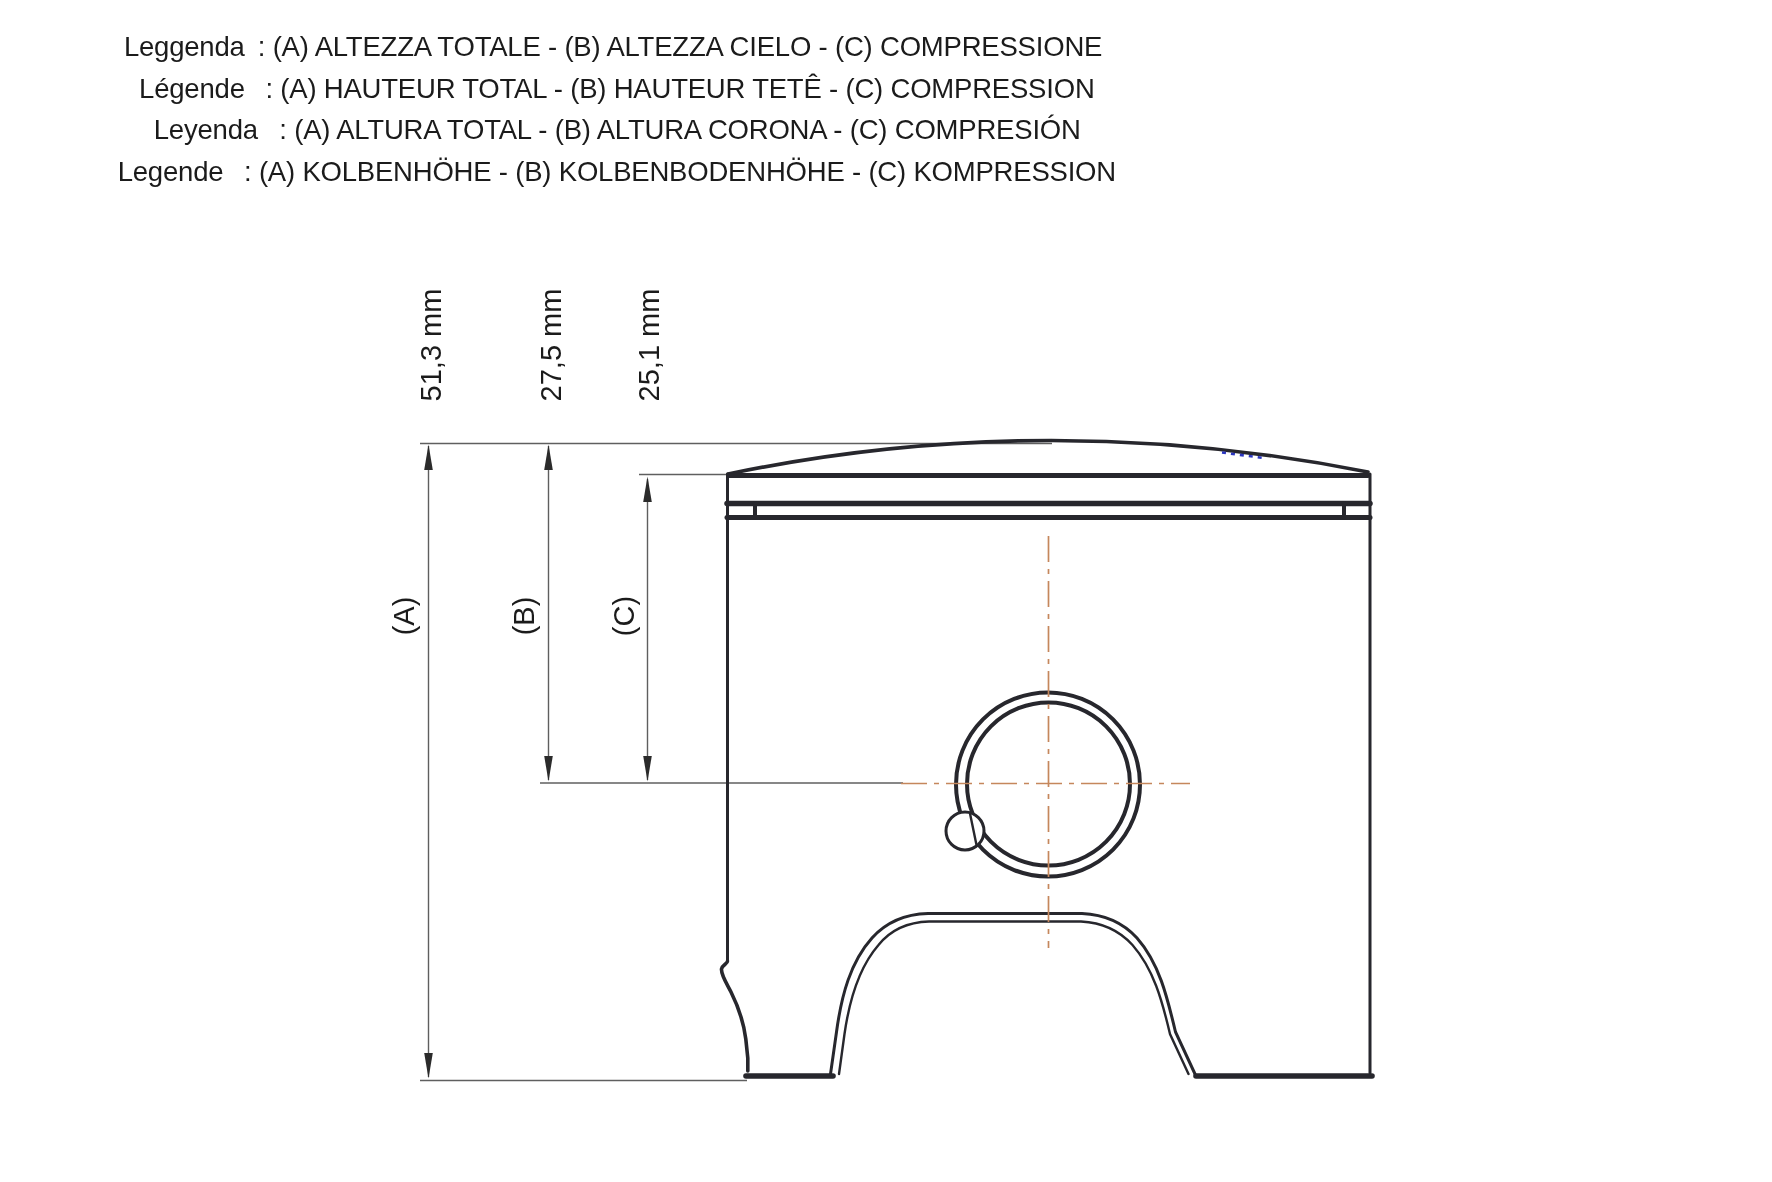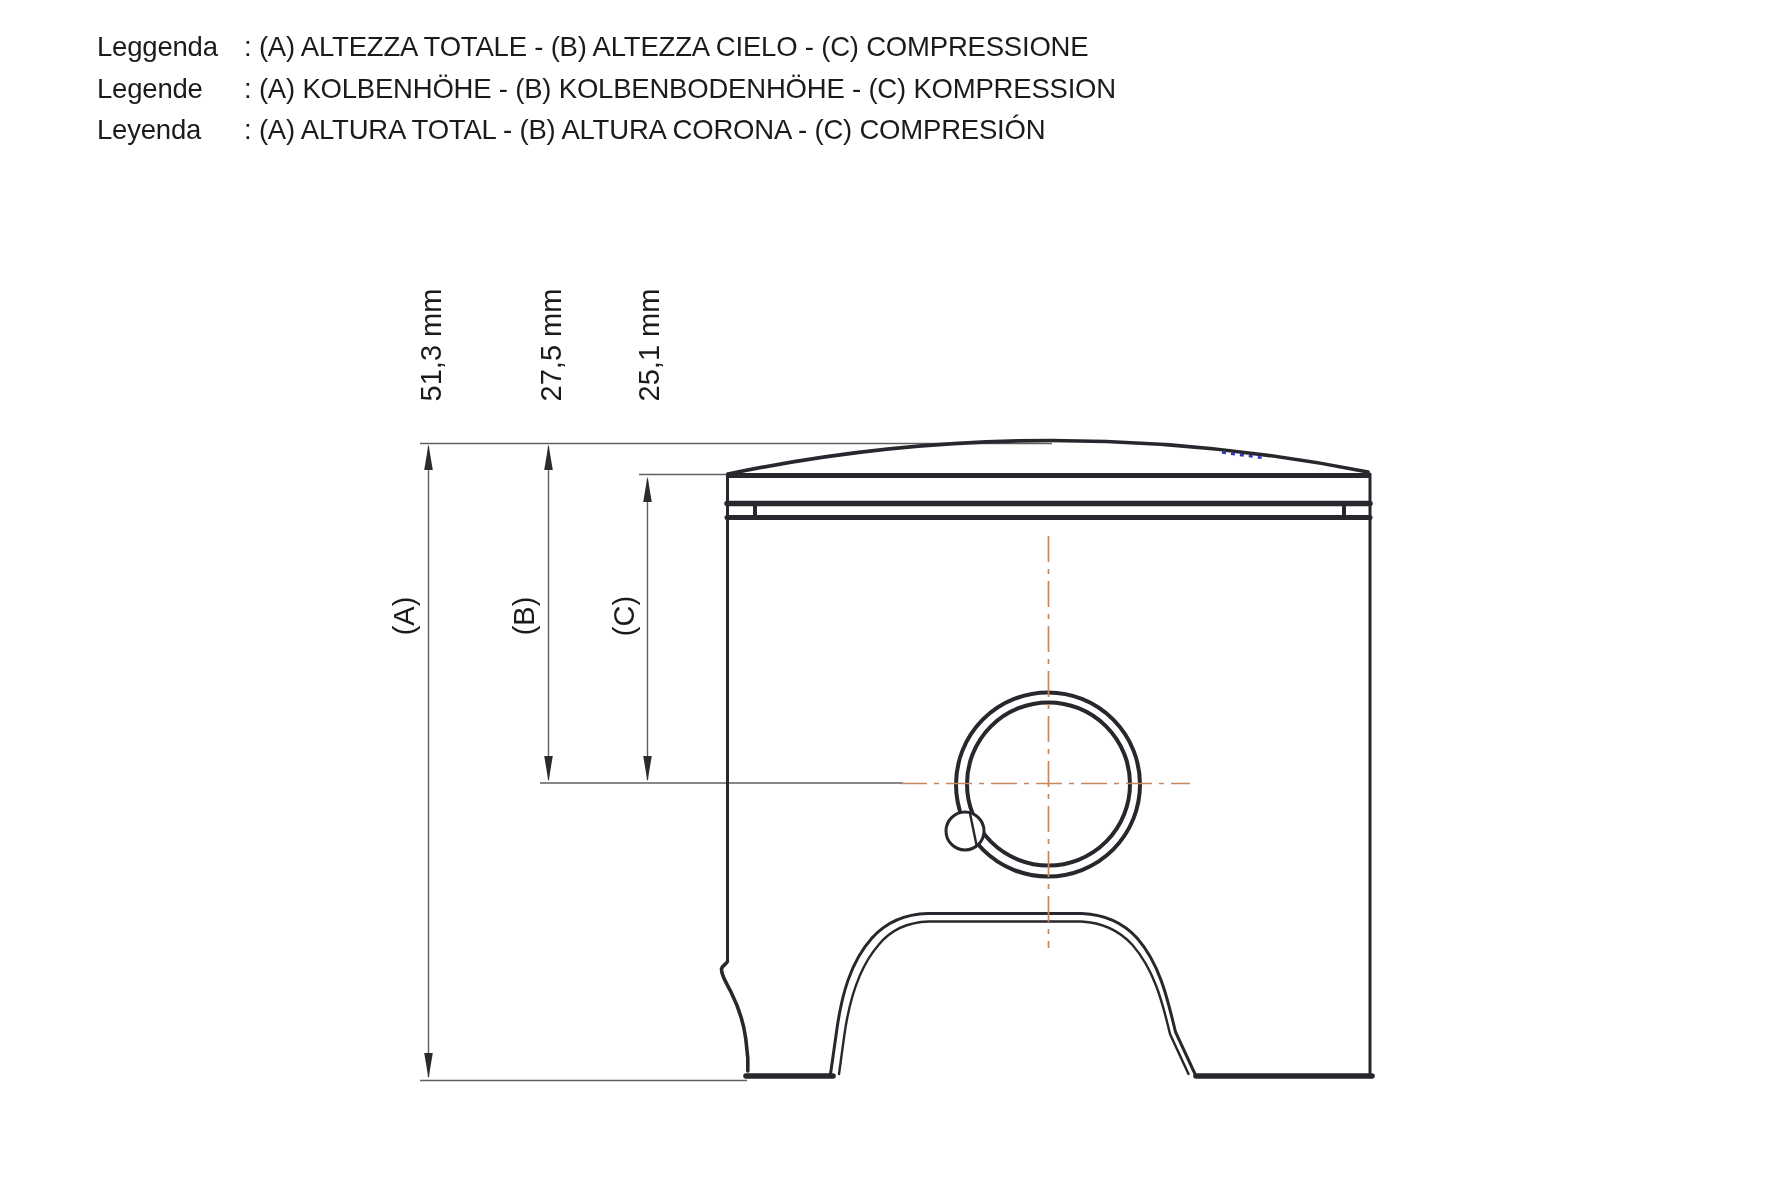--- a/index.html
+++ b/index.html
@@ -9,35 +9,36 @@
   html,body{margin:0;padding:0;}
   body{
     width:1772px;height:1182px;position:relative;background:var(--background);
     font-family:"Liberation Sans","DejaVu Sans",sans-serif;color:var(--text);
     overflow:hidden;
   }
   .legend{
     position:absolute;left:97px;top:26px;font-size:27.5px;line-height:41.6px;
     letter-spacing:-0.2px;white-space:nowrap;color:var(--text);
   }
-  .legend-row{height:41.6px;}
+  .legend-row{height:41.6px;text-align:center;}
   .legend-name{display:inline-block;width:147px;}
   svg{position:absolute;left:0;top:0;}
   svg text{
     font-family:"Liberation Sans","DejaVu Sans",sans-serif;
     font-size:29px;fill:var(--text);
   }
 </style>
 </head>
 <body>
 
 <div class="legend">
   <div class="legend-row"><span class="legend-name">Leggenda</span><span>: (A) ALTEZZA TOTALE - (B) ALTEZZA CIELO - (C) COMPRESSIONE</span></div>
+  <div class="legend-row"><span class="legend-name">Légende</span><span>: (A) HAUTEUR TOTAL - (B) HAUTEUR TETÊ - (C) COMPRESSION</span></div>
+  <div class="legend-row"><span class="legend-name">Leyenda</span><span>: (A) ALTURA TOTAL - (B) ALTURA CORONA - (C) COMPRESIÓN</span></div>
   <div class="legend-row"><span class="legend-name">Legende</span><span>: (A) KOLBENHÖHE - (B) KOLBENBODENHÖHE - (C) KOMPRESSION</span></div>
-  <div class="legend-row"><span class="legend-name">Leyenda</span><span>: (A) ALTURA TOTAL - (B) ALTURA CORONA - (C) COMPRESIÓN</span></div>
 </div>
 
 <svg width="1772" height="1182" viewBox="0 0 1772 1182">
 
   <g style="stroke:var(--dim-line);stroke-width:1.4;fill:none;">
     <line x1="420" y1="443.5" x2="1052" y2="443.5"></line>
     <line x1="639" y1="474.5" x2="729" y2="474.5"></line>
     <line x1="540" y1="783" x2="903" y2="783"></line>
     <line x1="420" y1="1080.5" x2="747" y2="1080.5"></line>
   </g>

